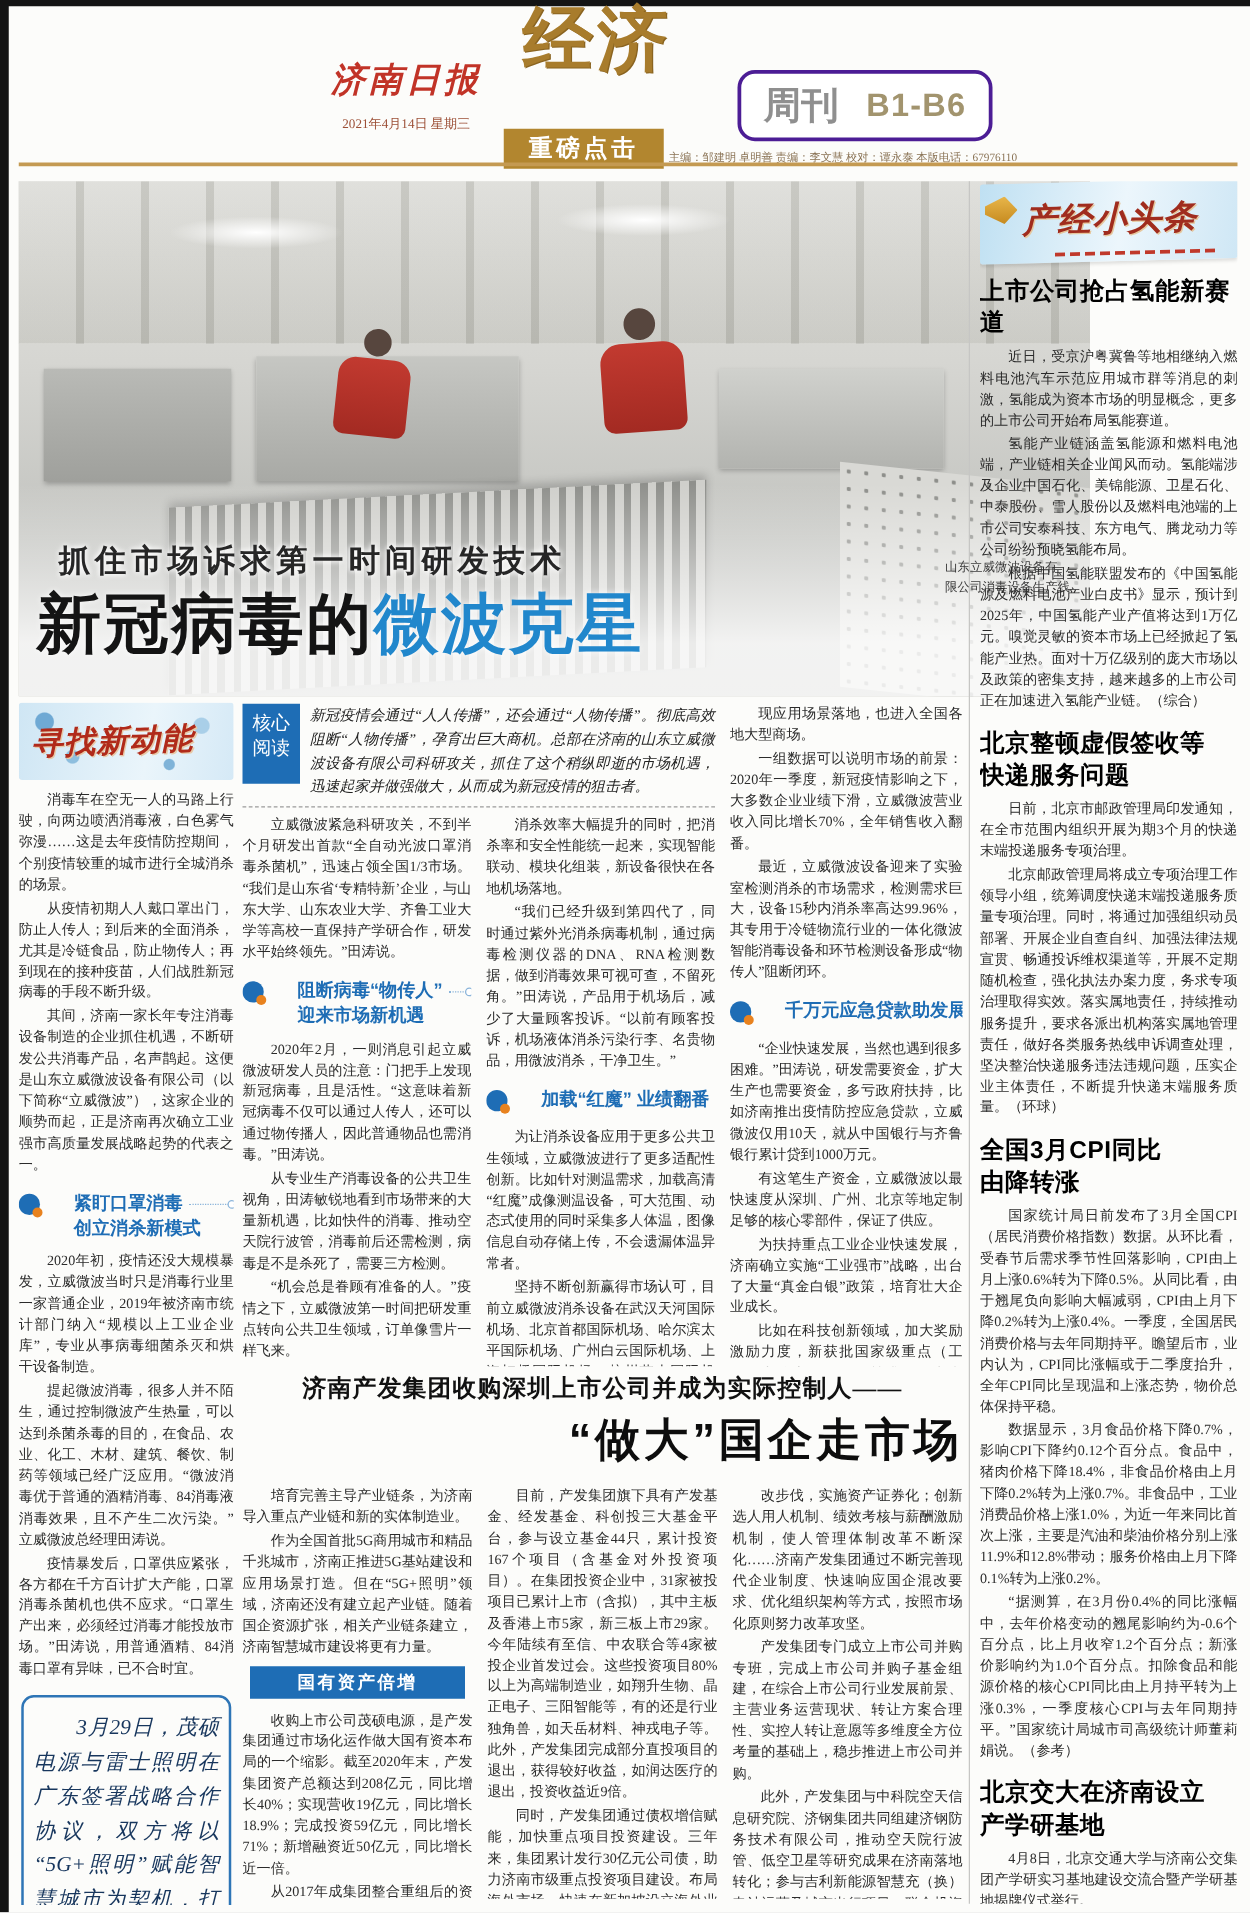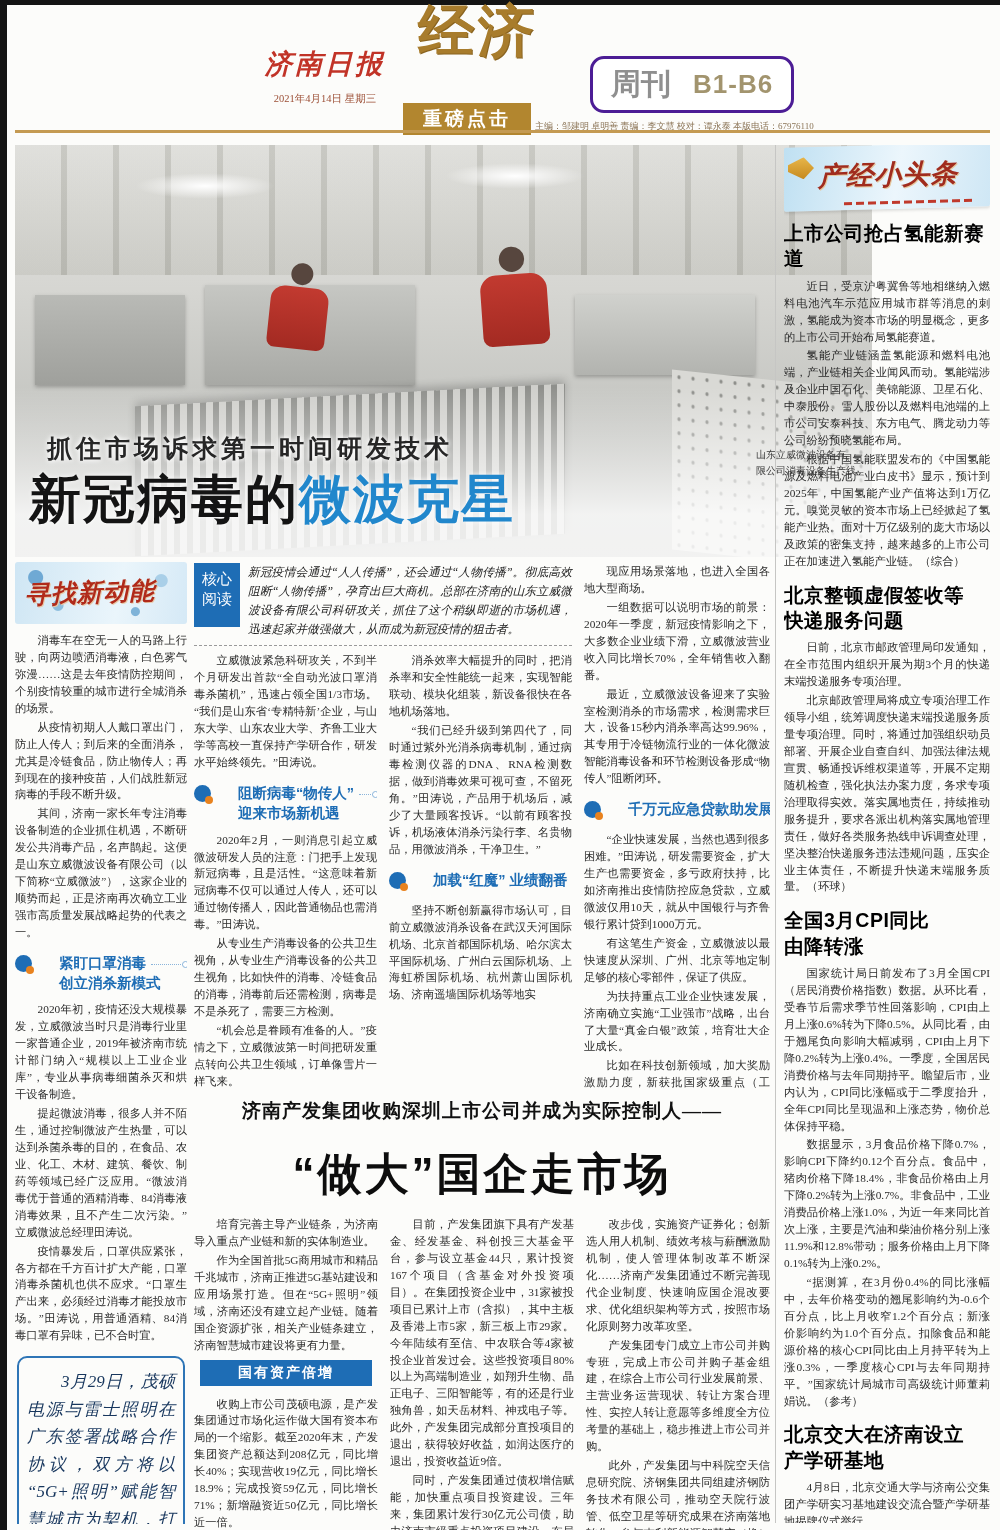--- a/index.html
+++ b/index.html
@@ -95,22 +95,22 @@
       text-align:center;padding:6px 2px;line-height:1.35;height:52px;font-family:"Liberation Sans",sans-serif;}
   .intro-text{font-style:italic;font-size:11.8px;line-height:1.62;text-align:justify;color:#222;}
   .two-cols{display:flex;gap:12px;flex:1;overflow:hidden;}
   .mcol{flex:1;overflow:hidden;}
   .mid-col3{flex:1;overflow:hidden;}
 
   
   .bottom-art{position:absolute;left:194px;top:1098px;width:576px;height:428px;}
   .ba-kicker{text-align:center;font-family:Liberation Serif, serif;font-weight:bold;
       font-size:19px;color:#111;letter-spacing:1px;}
-  .ba-title{text-align:center;font-family:"Liberation Sans",sans-serif;font-weight:900;
-      font-size:44px;color:#0d0d0d;letter-spacing:3px;margin:21px 0 12px;}
+  .ba-title{text-align:right;font-family:"Liberation Sans",sans-serif;font-weight:900;
+      font-size:36px;color:#0d0d0d;letter-spacing:3px;margin:4px 0 12px;}
   .ba-cols{display:flex;gap:12px;height:330px;overflow:hidden;}
   .ba-col{flex:1;overflow:hidden;}
 
   
   .v-divider{position:absolute;left:775px;top:145px;width:1px;height:1378px;background:#c6c6c4;}
   .right-col{position:absolute;left:784px;top:145px;width:206px;height:1378px;overflow:hidden;}
   .cj-banner{height:64px;position:relative;margin-bottom:12px;border-radius:2px;transform:skewY(-1.5deg);
       background:linear-gradient(100deg,#bfe0f2,#ecf6fc 55%,#cfe7f5);box-shadow:0 2px 3px rgba(0,0,0,.12);}
   .cj-text{position:absolute;left:34px;top:12px;font-size:27px;font-weight:bold;font-style:italic;
       color:#a02c1e;letter-spacing:1px;text-shadow:1px 1px 0 #e6c79e;white-space:nowrap;}
@@ -226,40 +226,41 @@
             <div class="sh-text">
               <div class="sh-l1">
                   <span>阻断病毒“物传人”</span>
                   <span class="trail"></span>
                 </div>
               <div>迎来市场新机遇</div>
             </div>
           </div>
           <div>
               <p class="bp">2020年2月，一则消息引起立威微波研发人员的注意：门把手上发现新冠病毒，且是活性。“这意味着新冠病毒不仅可以通过人传人，还可以通过物传播人，因此普通物品也需消毒。”田涛说。</p>
-              <p class="bp">从专业生产消毒设备的公共卫生视角，从专业生产消毒设备的公共卫生视角，比如快件的消毒、冷链食品的消毒，消毒前后还需检测，病毒是不是杀死了，需要三方检测。</p>
+              <p class="bp">从专业生产消毒设备的公共卫生视角，田涛敏锐地看到市场带来的大量新机遇，比如快件的消毒、推动空天院行波管，消毒前后还需检测，病毒是不是杀死了，需要三方检测。</p>
               <p class="bp">“机会总是眷顾有准备的人。”疫情之下，立威微波第一时间把研发重点转向公共卫生领域，订单像雪片一样飞来。</p>
             </div>
 
         </div>
         <div class="mcol">
           <div>
               <p class="bp">消杀效率大幅提升的同时，把消杀率和安全性能统一起来，实现智能联动、模块化组装，新设备很快在各地机场落地。</p>
               <p class="bp">“我们已经升级到第四代了，同时通过紫外光消杀病毒机制，通过病毒检测仪器的DNA、RNA检测数据，做到消毒效果可视可查，不留死角。”田涛说，产品用于机场后，减少了大量顾客投诉。“以前有顾客投诉，机场液体消杀污染行李、名贵物品，用微波消杀，干净卫生。”</p>
             </div>
           <div class="sh">
             <div class="sh-icon"></div>
             <div class="sh-text">
               <div class="sh-l1">
                   <span>加载“红魔” 业绩翻番</span>
                   <span class="trail"></span>
                 </div>
             </div>
           </div>
           <div>
+              <p class="bp">为让消杀设备应用于更多公共卫生领域，立威微波进行了更多适配性创新。比如针对测温需求，加载高清“红魔”成像测温设备，可大范围、动态式使用的同时采集多人体温，图像信息自动存储上传，不会遗漏体温异常者。</p>
               <p class="bp">坚持不断创新赢得市场认可，目前立威微波消杀设备在武汉天河国际机场、北京首都国际机场、哈尔滨太平国际机场、广州白云国际机场、上海虹桥国际机场、杭州萧山国际机场、济南遥墙国际机场等地实</p>
             </div>
         </div>
       </div>
     </div>
     <div class="mid-col3">
       <div>
           <p class="bp">现应用场景落地，也进入全国各地大型商场。</p>
           <p class="bp">一组数据可以说明市场的前景：2020年一季度，新冠疫情影响之下，大多数企业业绩下滑，立威微波营业收入同比增长70%，全年销售收入翻番。</p>
           <p class="bp">最近，立威微波设备迎来了实验室检测消杀的市场需求，检测需求巨大，设备15秒内消杀率高达99.96%，其专用于冷链物流行业的一体化微波智能消毒设备和环节检测设备形成“物传人”阻断闭环。</p>

